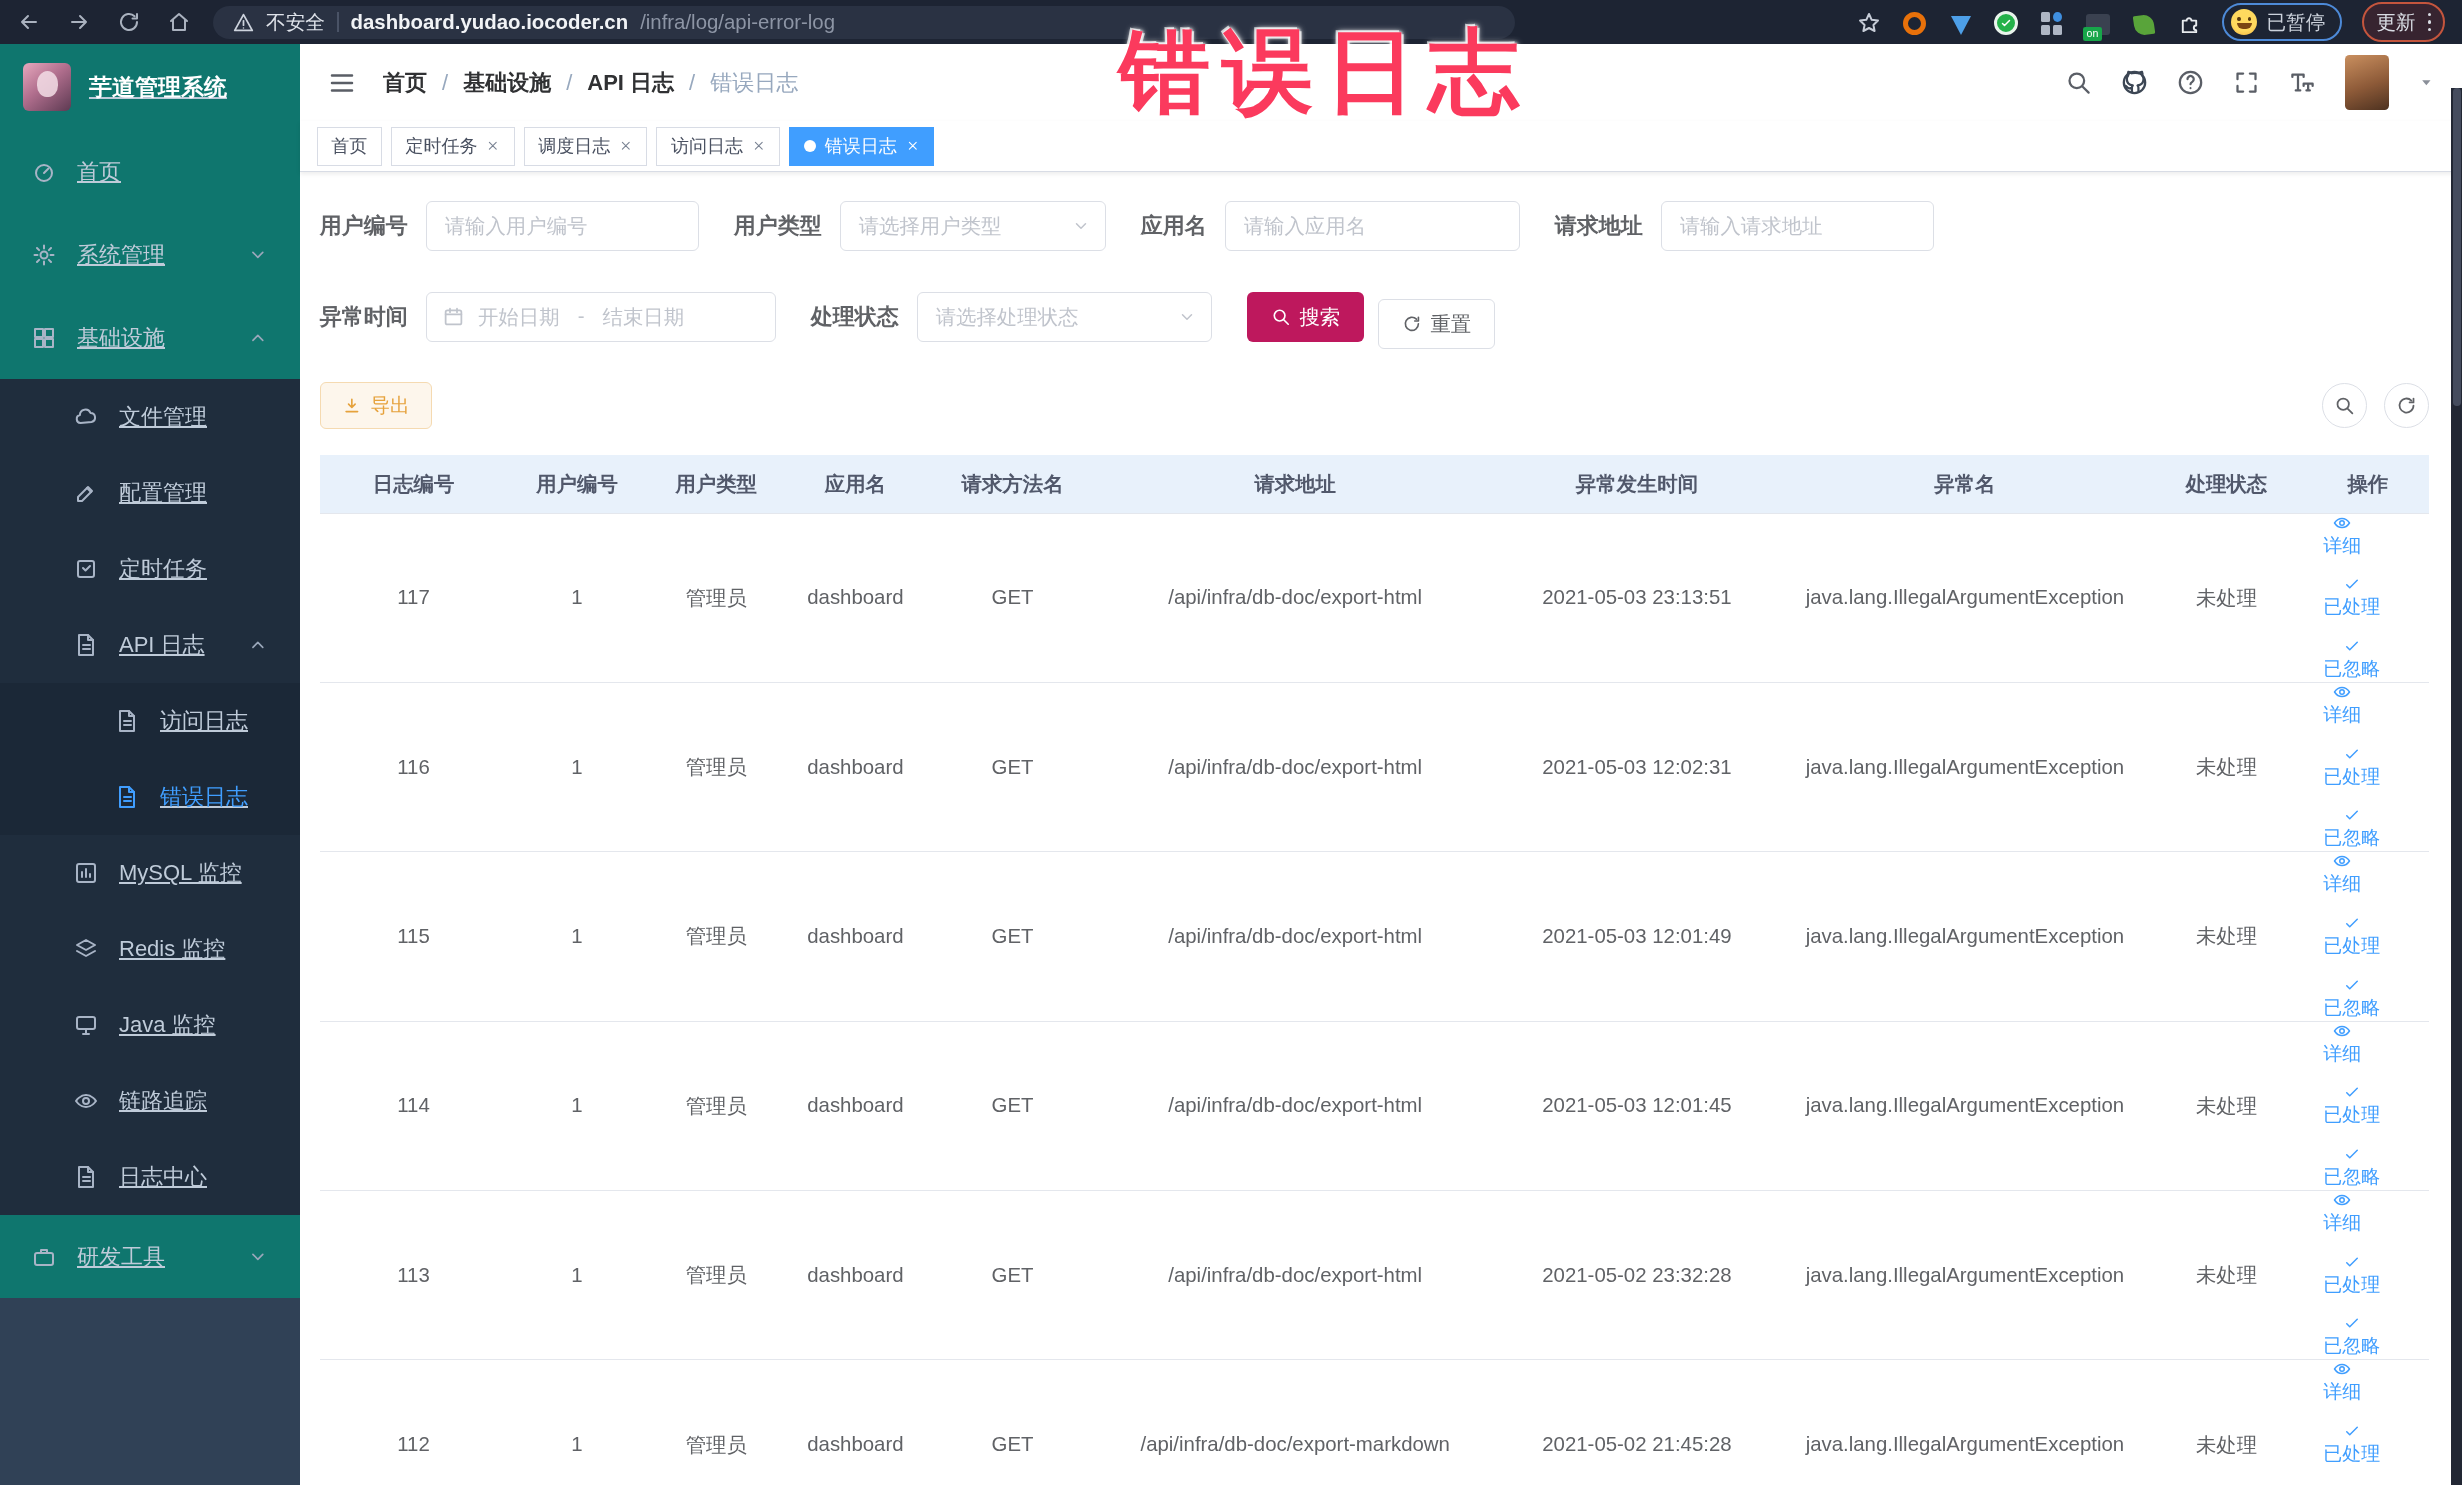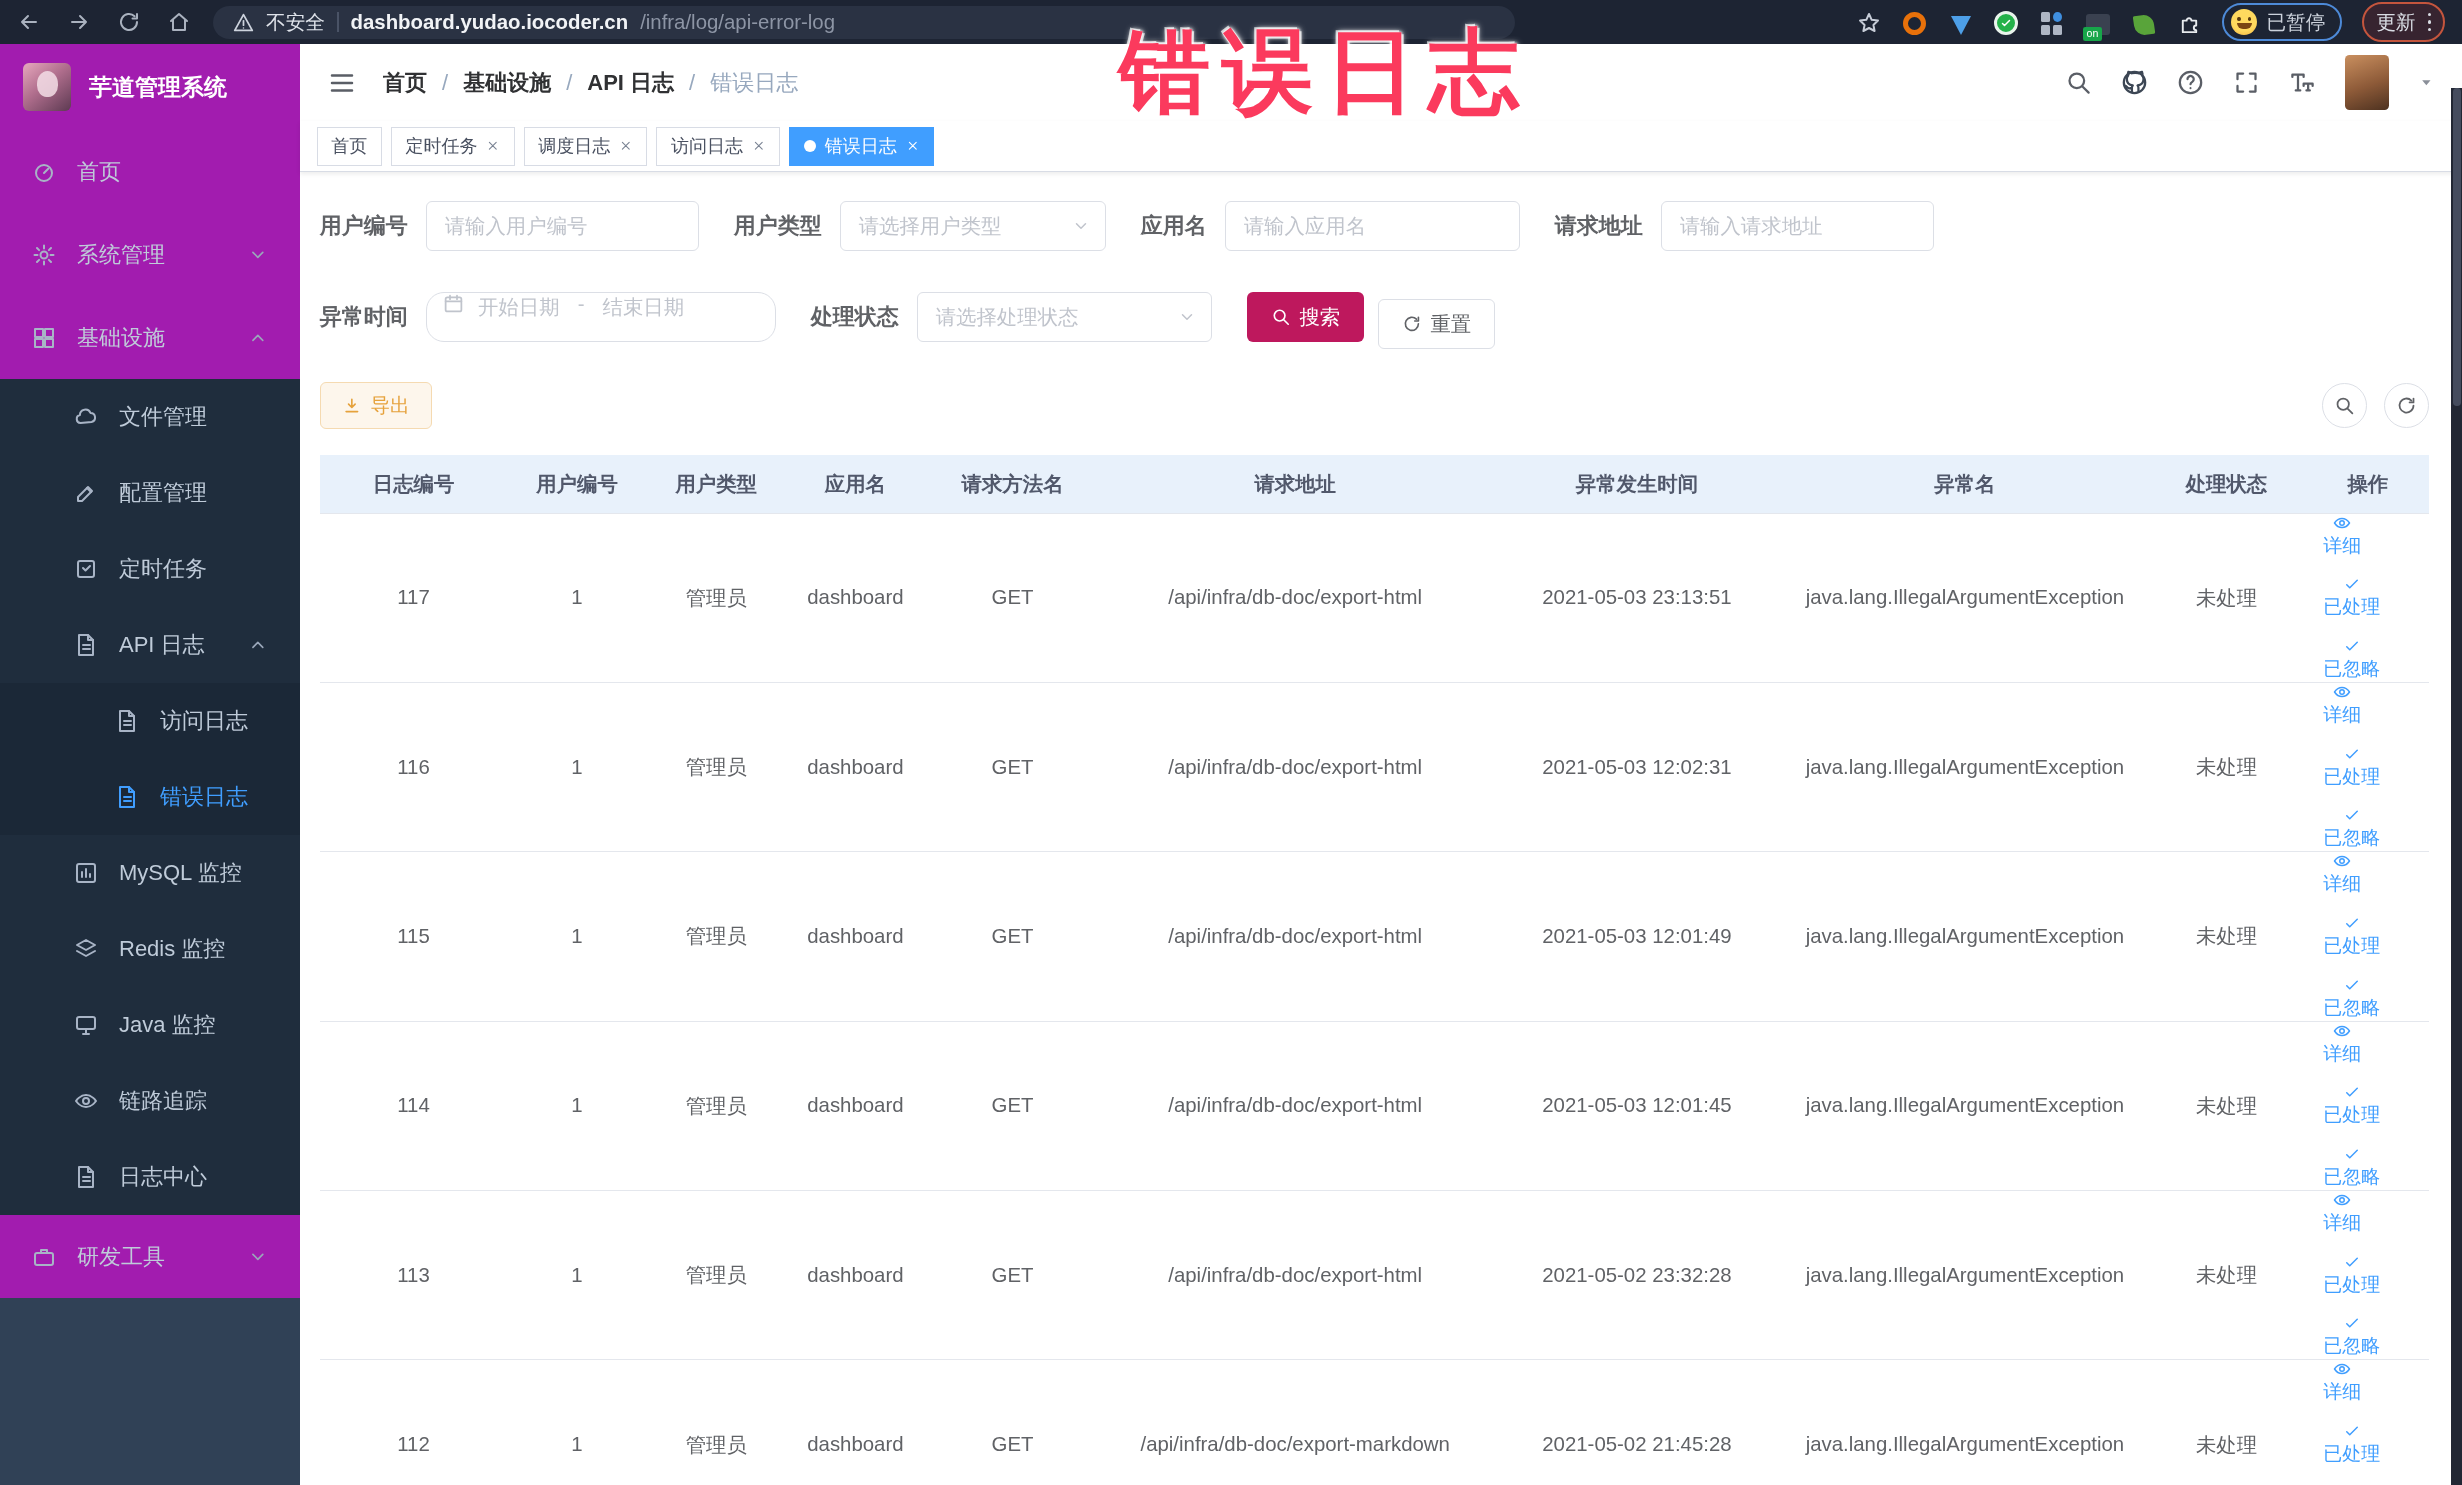--- a/index.html
+++ b/index.html
@@ -39,21 +39,21 @@
   .emoji-face:before { left:6px; } .emoji-face:after { right:6px; }
   .emoji-mouth { position:absolute; left:5.3px; top:13.6px; width:15px; height:6.8px; border-radius:0 0 15px 15px; background:#7a4512; }
   .update-btn { display:flex; align-items:center; gap:12px; border:2.3px solid #c4553d; background:#372430; border-radius:21px; padding:4.5px 12px; color:#d9dde4; font-size:19.7px; }
   .kebab { display:flex; flex-direction:column; gap:3.8px; }
   .kebab i { width:3.8px; height:3.8px; border-radius:50%; background:#d9dde4; }
 
   
   .app { display:flex; height:1442px; position:relative; }
 
   
-  .sidebar { width:300px; flex:none; background:#a21caf; color:#bfcbd9; display:flex; flex-direction:column; overflow:hidden; }
+  .sidebar { width:300px; flex:none; background:#0f766e; color:#bfcbd9; display:flex; flex-direction:column; overflow:hidden;text-decoration:underline; }
   .logo-row { height:86px; display:flex; align-items:center; gap:18px; padding:0 23px; flex:none; }
   .logo-img { width:48px; height:48px; border-radius:6px; flex:none;
     background:linear-gradient(140deg,#e7a8bd 0%,#b06e8d 45%,#5d3a52 100%); position:relative; }
   .logo-img:before { content:""; position:absolute; left:13.6px; top:7.6px; width:21px; height:26px; border-radius:50% 50% 45% 45%; background:#f3dee6; opacity:.85; }
   .logo-title { font-size:23px; font-weight:bold; color:#fff; white-space:nowrap; }
   .menu { flex:1; display:flex; flex-direction:column; }
   .m-item { height:83px; display:flex; align-items:center; gap:21px; padding:0 32px; font-size:22px; cursor:pointer; white-space:nowrap; }
   .m-item svg.mi { width:24px; height:24px; flex:none; color:#a8b4c6; }
   .m-item .chev { margin-left:auto; width:19.7px; height:19.7px; color:#9aa7ba; }
   .submenu { background:#1f2d3d; }
@@ -90,21 +90,21 @@
   .content { flex:1; padding:29px 33px 0 19.7px; overflow:hidden; }
   .filter-row { display:flex; align-items:center; gap:35px; margin-bottom:33px; }
   .f-group { display:flex; align-items:center; gap:18px; }
   .f-label { font-size:22px; font-weight:bold; color:#606266; white-space:nowrap; }
   .f-input, .f-select, .f-date { height:50px; border:1.5px solid #dcdfe6; border-radius:6px; background:#fff; font-size:20.4px; color:#606266; }
   input.f-input { padding:16px 18px; outline:none; }
   input.f-input::placeholder { color:#c0c4cc; }
   .f-select { display:flex; align-items:center; justify-content:space-between; padding:0 15px 0 18px; cursor:pointer; }
   .f-select .ph { color:#c0c4cc; }
   .f-select svg { width:18px; height:18px; color:#c0c4cc; }
-  .f-date { display:flex; align-items:flex-start; gap:13.6px; padding:0 16.7px;border-radius:18px; }
+  .f-date { display:flex; align-items:center; gap:13.6px; padding:0 16.7px; }
   .f-date svg { width:21px; height:21px; color:#c0c4cc; flex:none; }
   .f-date .ph { color:#c0c4cc; }
   .f-date .sep { color:#c0c4cc; padding:0 4.5px; }
   .btn { height:50px; border-radius:6px; display:flex; align-items:center; gap:9px; font-size:20.4px; padding:0 23px; cursor:pointer; border:1.5px solid transparent; }
   .btn svg { width:19.7px; height:19.7px; }
   .btn.primary { background:#be185d; color:#fff; }
   .btn.plain { background:#fff; border-color:#dcdfe6; color:#606266;margin-top:15px; }
 
   .toolbar { display:flex; align-items:center; margin:3px 0 26px; }
   .btn-export { height:47px; display:flex; align-items:center; gap:9px; padding:0 21px; background:#fdf6ec; border:1.5px solid #f5dab1; border-radius:6px; color:#e6a23c; font-size:19.7px; cursor:pointer; }

